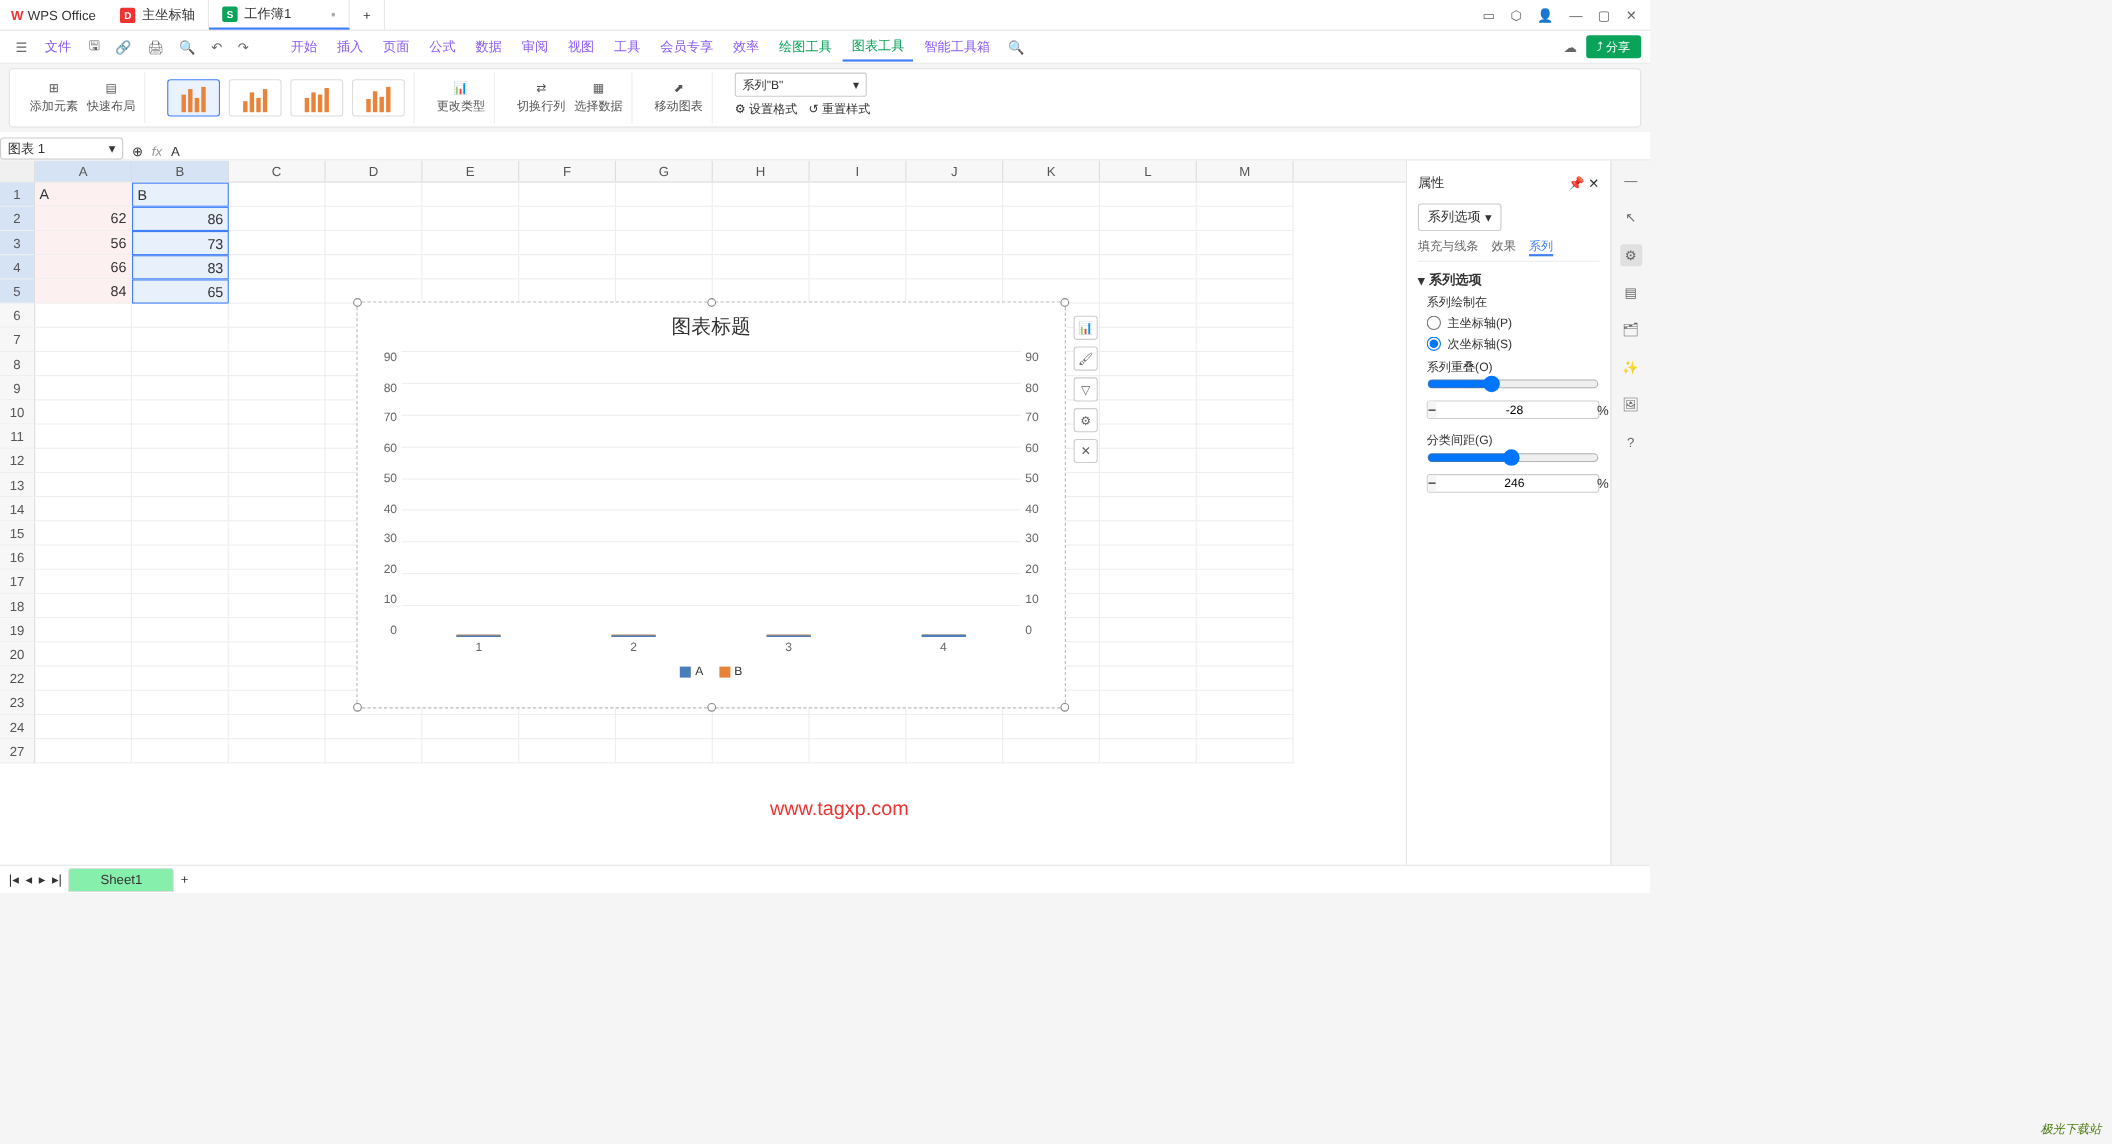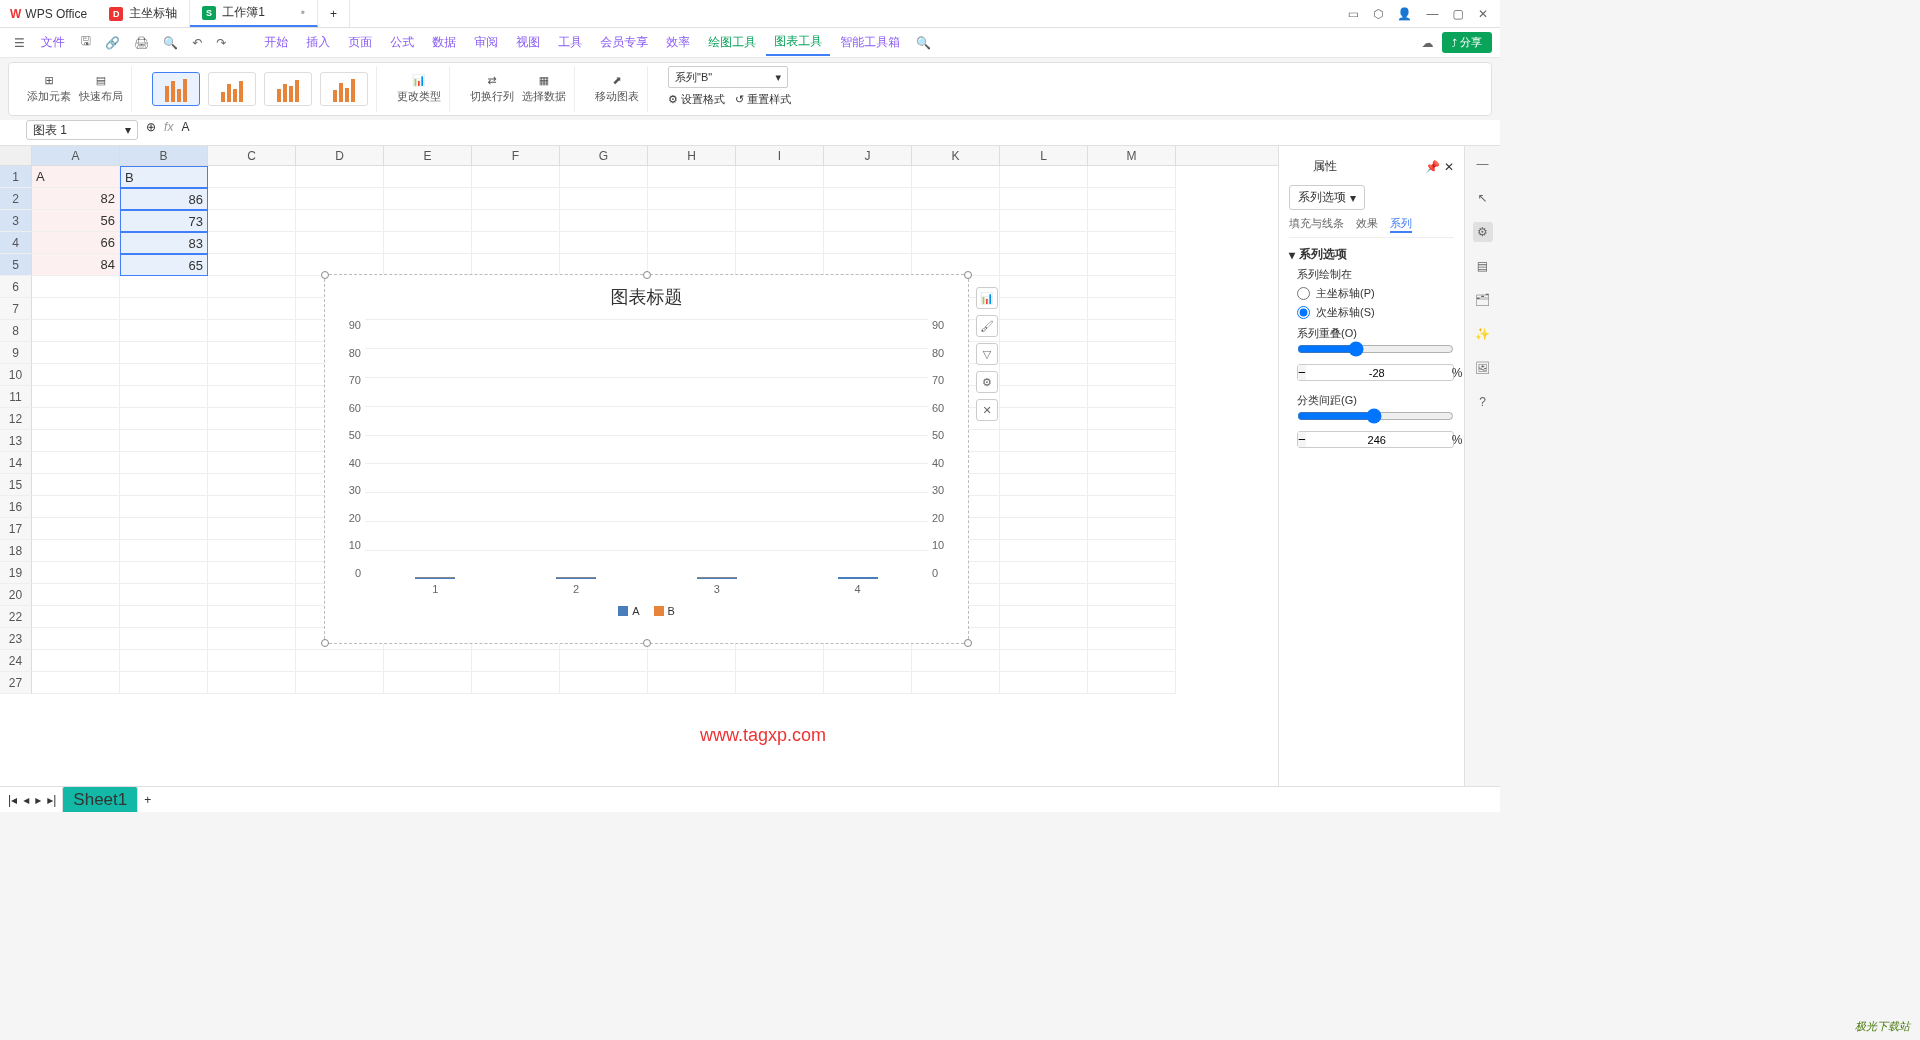--- a/index.html
+++ b/index.html
@@ -27,21 +27,21 @@
 .ribbon { height: 54px; background: #fff; display: flex; align-items: center; padding: 4px 10px; border: 1px solid #e0e0e0; margin: 4px 8px; border-radius: 4px; gap: 12px; }
 .ribbon-group { display: flex; align-items: center; gap: 8px; padding: 0 8px; border-right: 1px solid #eee; height: 46px; }
 .ribbon-group:last-child { border-right: none; }
 .ribbon-item { display: flex; flex-direction: column; align-items: center; gap: 2px; cursor: pointer; font-size: 11px; color: #555; }
 .chart-style { width: 48px; height: 34px; border: 1px solid #ddd; border-radius: 3px; display: flex; align-items: flex-end; justify-content: center; gap: 2px; padding: 3px; }
 .chart-style.active { border-color: #417ff9; background: #eaf2ff; }
 .chart-style .bar { width: 4px; background: #e8833a; }
 .series-dropdown { width: 120px; height: 22px; border: 1px solid #ccc; border-radius: 2px; padding: 0 6px; display: flex; align-items: center; justify-content: space-between; font-size: 11px; }
 
 
-.formula-row { height: 26px; display: flex; align-items: flex-start; padding: 0 26px; gap: 8px; background: #fff; border-bottom: 1px solid #e0e0e0; }
+.formula-row { height: 26px; display: flex; align-items: flex-end; padding: 0 0; gap: 8px; background: #fff; border-bottom: 1px solid #e0e0e0; }
 .namebox { width: 112px; height: 20px; border: 1px solid #ccc; border-radius: 3px; display: flex; align-items: center; padding: 0 6px; justify-content: space-between; }
 .formula-bar { flex: 1; display: flex; align-items: center; gap: 8px; }
 
 
 .main { display: flex; height: 640px; }
 .sheet-area { flex: 1; position: relative; background: #fff; overflow: hidden; }
 .col-headers { display: flex; height: 20px; background: #f7f7f7; border-bottom: 1px solid #ddd; }
 .corner { width: 32px; border-right: 1px solid #ddd; background: #f0f0f0; }
 .col-h { width: 88px; border-right: 1px solid #ddd; text-align: center; font-size: 12px; line-height: 20px; color: #555; }
 .col-h.sel { background: #d5e3f5; }
@@ -70,39 +70,39 @@
 .x-labels { display: flex; justify-content: space-around; margin: 4px 40px 0; font-size: 11px; color: #666; }
 .legend { display: flex; justify-content: center; gap: 14px; margin-top: 10px; font-size: 11px; }
 .legend-item { display: flex; align-items: center; gap: 4px; }
 .legend-sw { width: 10px; height: 10px; }
 
 .chart-sidebtns { position: absolute; right: -30px; top: 12px; display: flex; flex-direction: column; gap: 6px; }
 .chart-sidebtns div { width: 22px; height: 22px; border: 1px solid #ccc; border-radius: 3px; background: #fff; display: flex; align-items: center; justify-content: center; font-size: 11px; color: #666; }
 
 
 .right-panel { width: 186px; background: #fff; border-left: 1px solid #e0e0e0; padding: 8px 10px; font-size: 12px; }
-.right-panel .hdr { display: flex; justify-content: space-between; align-items: center; padding: 4px 0; margin-left: 24px; }
+.right-panel .hdr { display: flex; justify-content: space-between; align-items: center; padding: 4px 0; }
 .right-panel .dropdown { border: 1px solid #ccc; padding: 3px 8px; border-radius: 3px; margin: 6px 0; display: inline-flex; align-items: center; gap: 4px; }
 .right-panel .tabs2 { display: flex; gap: 12px; border-bottom: 1px solid #eee; padding-bottom: 4px; margin-bottom: 8px; font-size: 11px; }
 .right-panel .tabs2 .t { color: #666; cursor: pointer; }
 .right-panel .tabs2 .t.active { color: #417ff9; border-bottom: 2px solid #417ff9; }
 .right-panel .section-title { font-weight: bold; margin: 8px 0 4px; display: flex; align-items: center; gap: 4px; }
 .right-panel label { display: flex; align-items: center; gap: 6px; margin: 4px 0; font-size: 11px; }
 .right-panel .slider-row { margin: 6px 0 12px; }
 .right-panel .slider { width: 100%; }
 .right-panel .num-input { display: flex; align-items: center; border: 1px solid #ccc; border-radius: 3px; margin-top: 4px; }
 .right-panel .num-input button { width: 20px; border: none; background: #f5f5f5; cursor: pointer; }
 .right-panel .num-input input { flex: 1; border: none; text-align: center; font-size: 11px; }
 
 .right-toolbar { width: 36px; background: #f5f5f5; border-left: 1px solid #e0e0e0; display: flex; flex-direction: column; align-items: center; padding-top: 8px; gap: 14px; }
 .right-toolbar div { width: 20px; height: 20px; color: #666; cursor: pointer; display:flex;align-items:center;justify-content:center; }
 
 
 .sheet-tabs { height: 26px; background: #fff; border-top: 1px solid #e0e0e0; display: flex; align-items: center; padding: 0 8px; gap: 6px; }
-.sheet-tab { padding: 3px 10px; background: #14b8a6; border: 1px solid #ddd; border-radius: 3px 3px 0 0; font-size: 17px; }
+.sheet-tab { padding: 3px 28px; background: #86efac; border: 1px solid #ddd; border-radius: 3px 3px 0 0; font-size: 12px; }
 .statusbar { height: 24px; background: #fff; border-top: 1px solid #e0e0e0; display: flex; align-items: center; padding: 0 10px; font-size: 11px; color: #666; }
 .statusbar .right { margin-left: auto; display: flex; align-items: center; gap: 10px; }
 
 .watermark { position: absolute; bottom: 40px; left: 700px; display:flex; align-items:center; gap:10px; pointer-events:none; }
 .watermark .txt { font-size: 36px; font-weight: bold; color: #e33; font-family: SimHei; }
 .watermark .sub { font-size: 18px; color: #e33; }
 .watermark .tag { background: #0a7fe8; color:#fff; font-size: 44px; font-weight:bold; padding: 8px 16px; border-radius: 16px; font-family: Arial; }
 .watermark2 { position:absolute; right:10px; bottom:6px; font-size:11px; color:#4d7c0f; font-style:italic; }
 </style>
 </head>
@@ -279,21 +279,21 @@
           <div class="cell"></div>
           <div class="cell"></div>
           <div class="cell"></div>
           <div class="cell"></div>
           <div class="cell"></div>
           <div class="cell"></div>
           <div class="cell"></div>
         </div>
         <div class="row">
           <div class="row-h sel">2</div>
-          <div class="cell right sel-a">82</div>
+          <div class="cell right sel-a">62</div>
           <div class="cell right sel-b">86</div>
           <div class="cell"></div>
           <div class="cell"></div>
           <div class="cell"></div>
           <div class="cell"></div>
           <div class="cell"></div>
           <div class="cell"></div>
           <div class="cell"></div>
           <div class="cell"></div>
           <div class="cell"></div>

